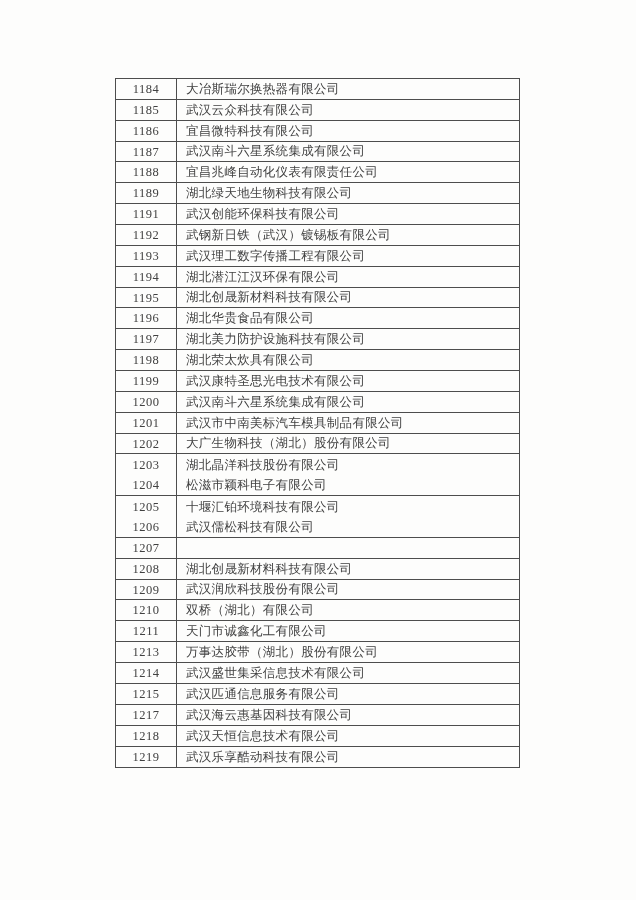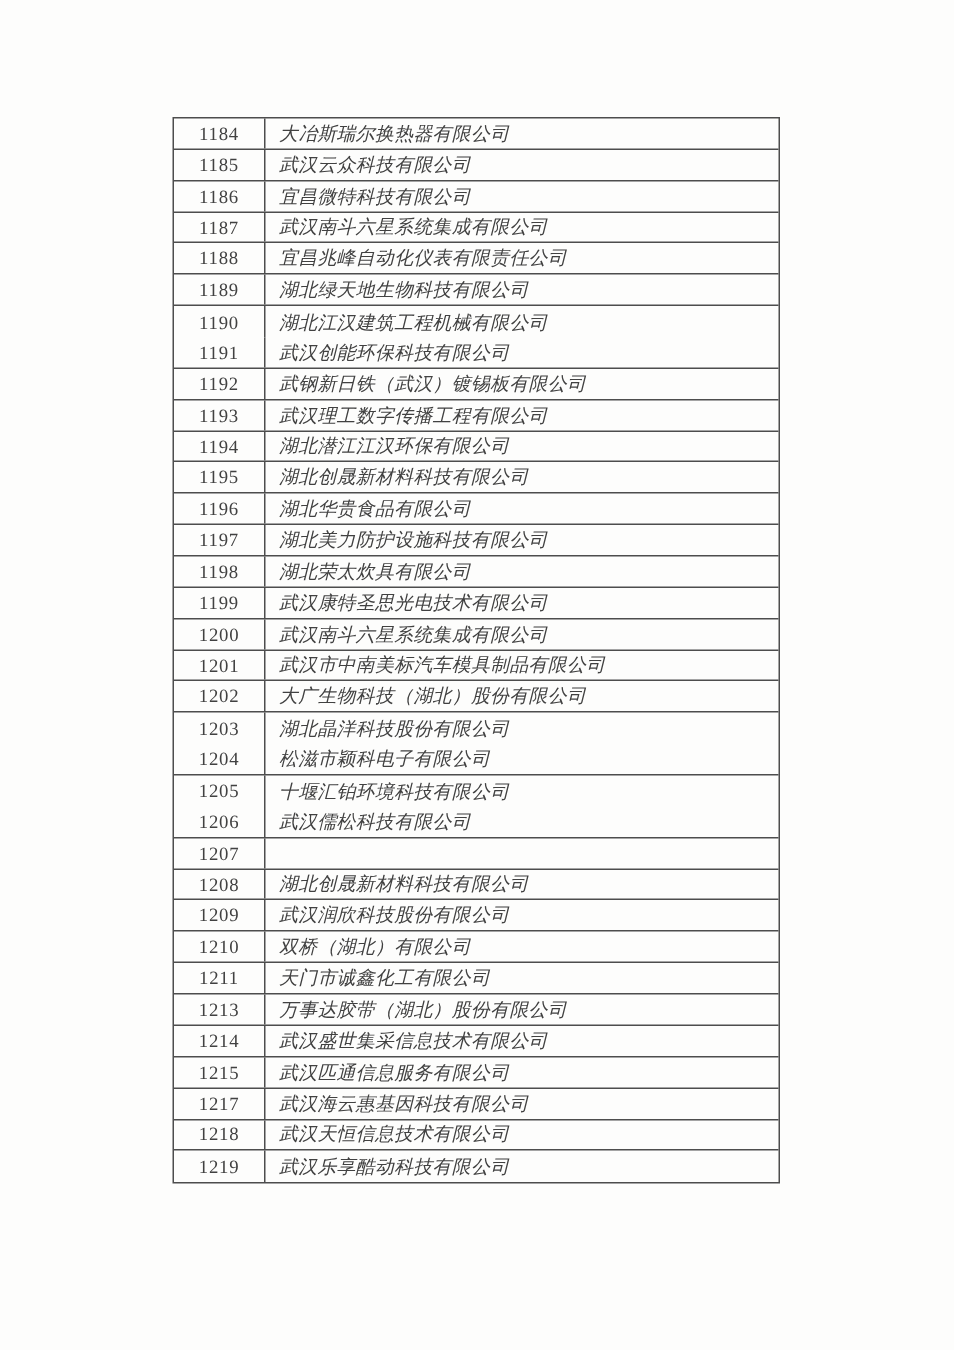--- a/index.html
+++ b/index.html
@@ -53,21 +53,20 @@
     text-align: center;
     display: flex;
     align-items: center;
     justify-content: center;
     letter-spacing: 0.5px;
   }
   .cell.name {
     flex: 1;
     padding-left: 9px;
     letter-spacing: 0.3px;
-    font-style: italic;
   }
 </style>
 </head>
 <body>
 
 <div class="page">
   <div class="company-table">
       <div class="row">
         <div class="cell num">1184</div>
         <div class="cell name">大冶斯瑞尔换热器有限公司</div>
@@ -85,24 +84,20 @@
         <div class="cell name">武汉南斗六星系统集成有限公司</div>
       </div>
       <div class="row">
         <div class="cell num">1188</div>
         <div class="cell name">宜昌兆峰自动化仪表有限责任公司</div>
       </div>
       <div class="row">
         <div class="cell num">1189</div>
         <div class="cell name">湖北绿天地生物科技有限公司</div>
       </div>
-      <div class="row no-bb">
-        <div class="cell num">1190</div>
-        <div class="cell name">湖北江汉建筑工程机械有限公司</div>
-      </div>
       <div class="row">
         <div class="cell num">1191</div>
         <div class="cell name">武汉创能环保科技有限公司</div>
       </div>
       <div class="row">
         <div class="cell num">1192</div>
         <div class="cell name">武钢新日铁（武汉）镀锡板有限公司</div>
       </div>
       <div class="row">
         <div class="cell num">1193</div>

